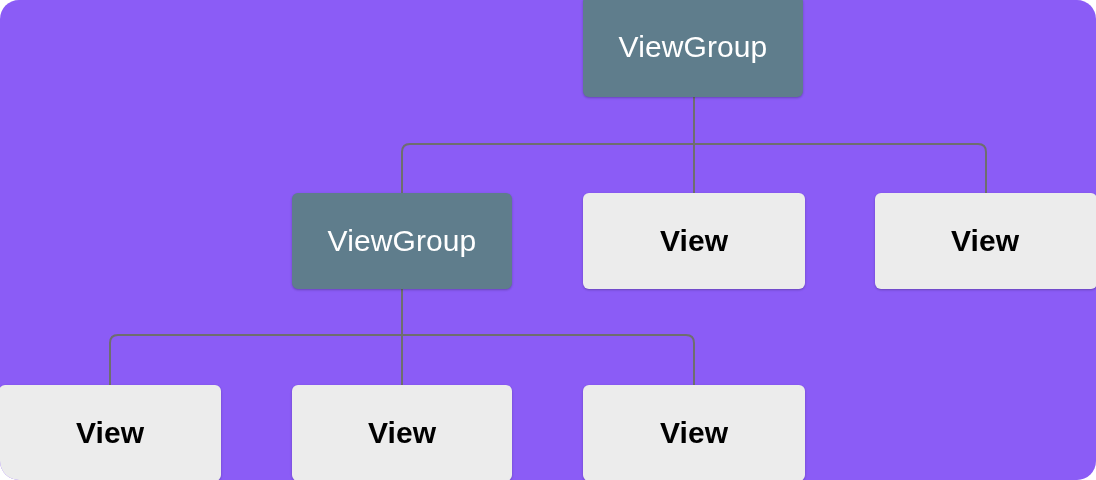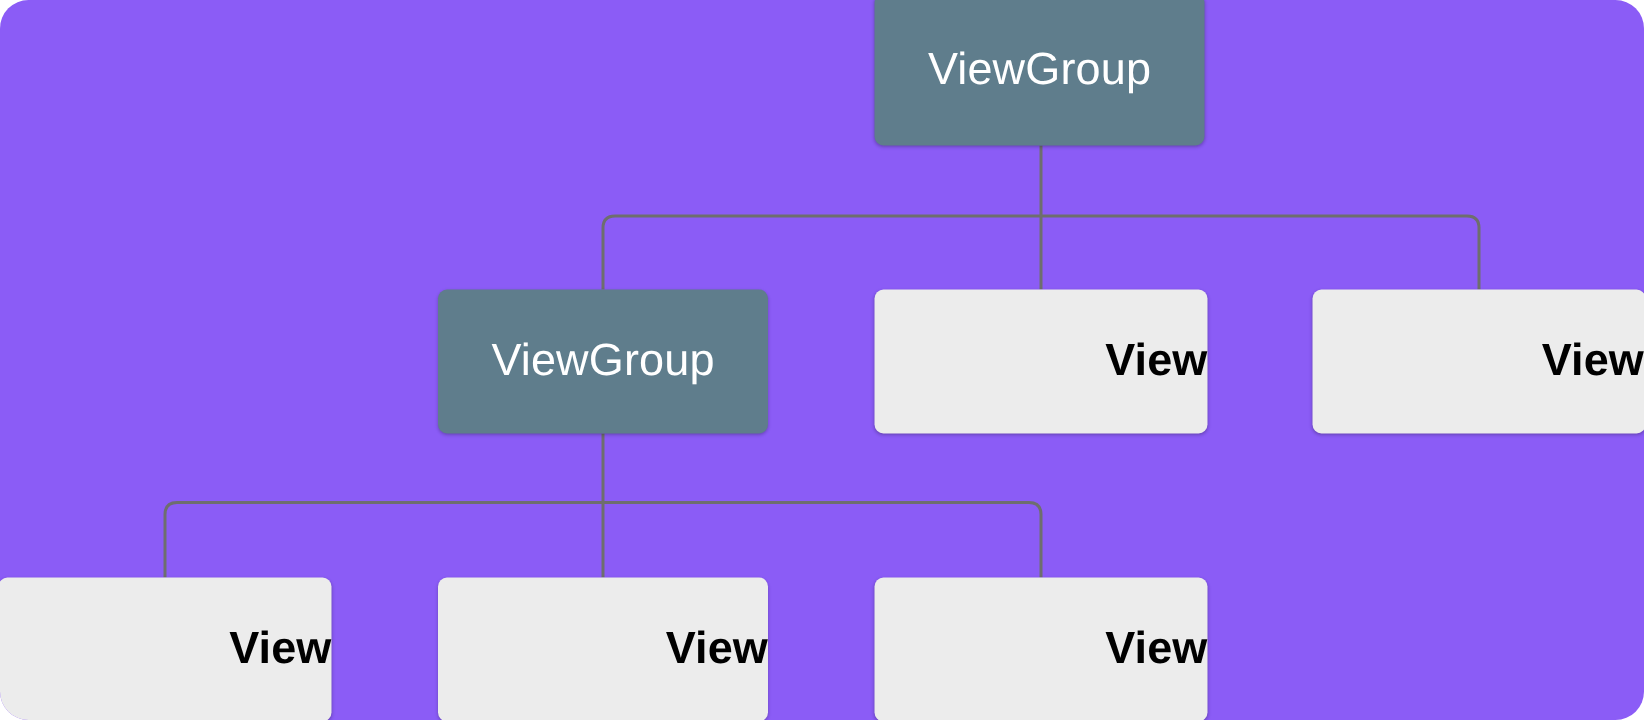--- a/index.html
+++ b/index.html
@@ -33,21 +33,20 @@
     justify-content: center;
     border-radius: 6px;
     box-shadow: 0 1px 2px rgba(0,0,0,0.16), 0 1px 3px rgba(0,0,0,0.10);
     z-index: 2;
   }
   .node.viewgroup {
     background: #5f7d8c;
   }
   .node.view {
     background: #ececec;
-    justify-content: flex-end;
   }
   .node-label {
     white-space: nowrap;
     line-height: 1;
     letter-spacing: 0.1px;
   }
   .node.viewgroup .node-label {
     color: #ffffff;
     font-size: 30px;
     font-weight: 400;

